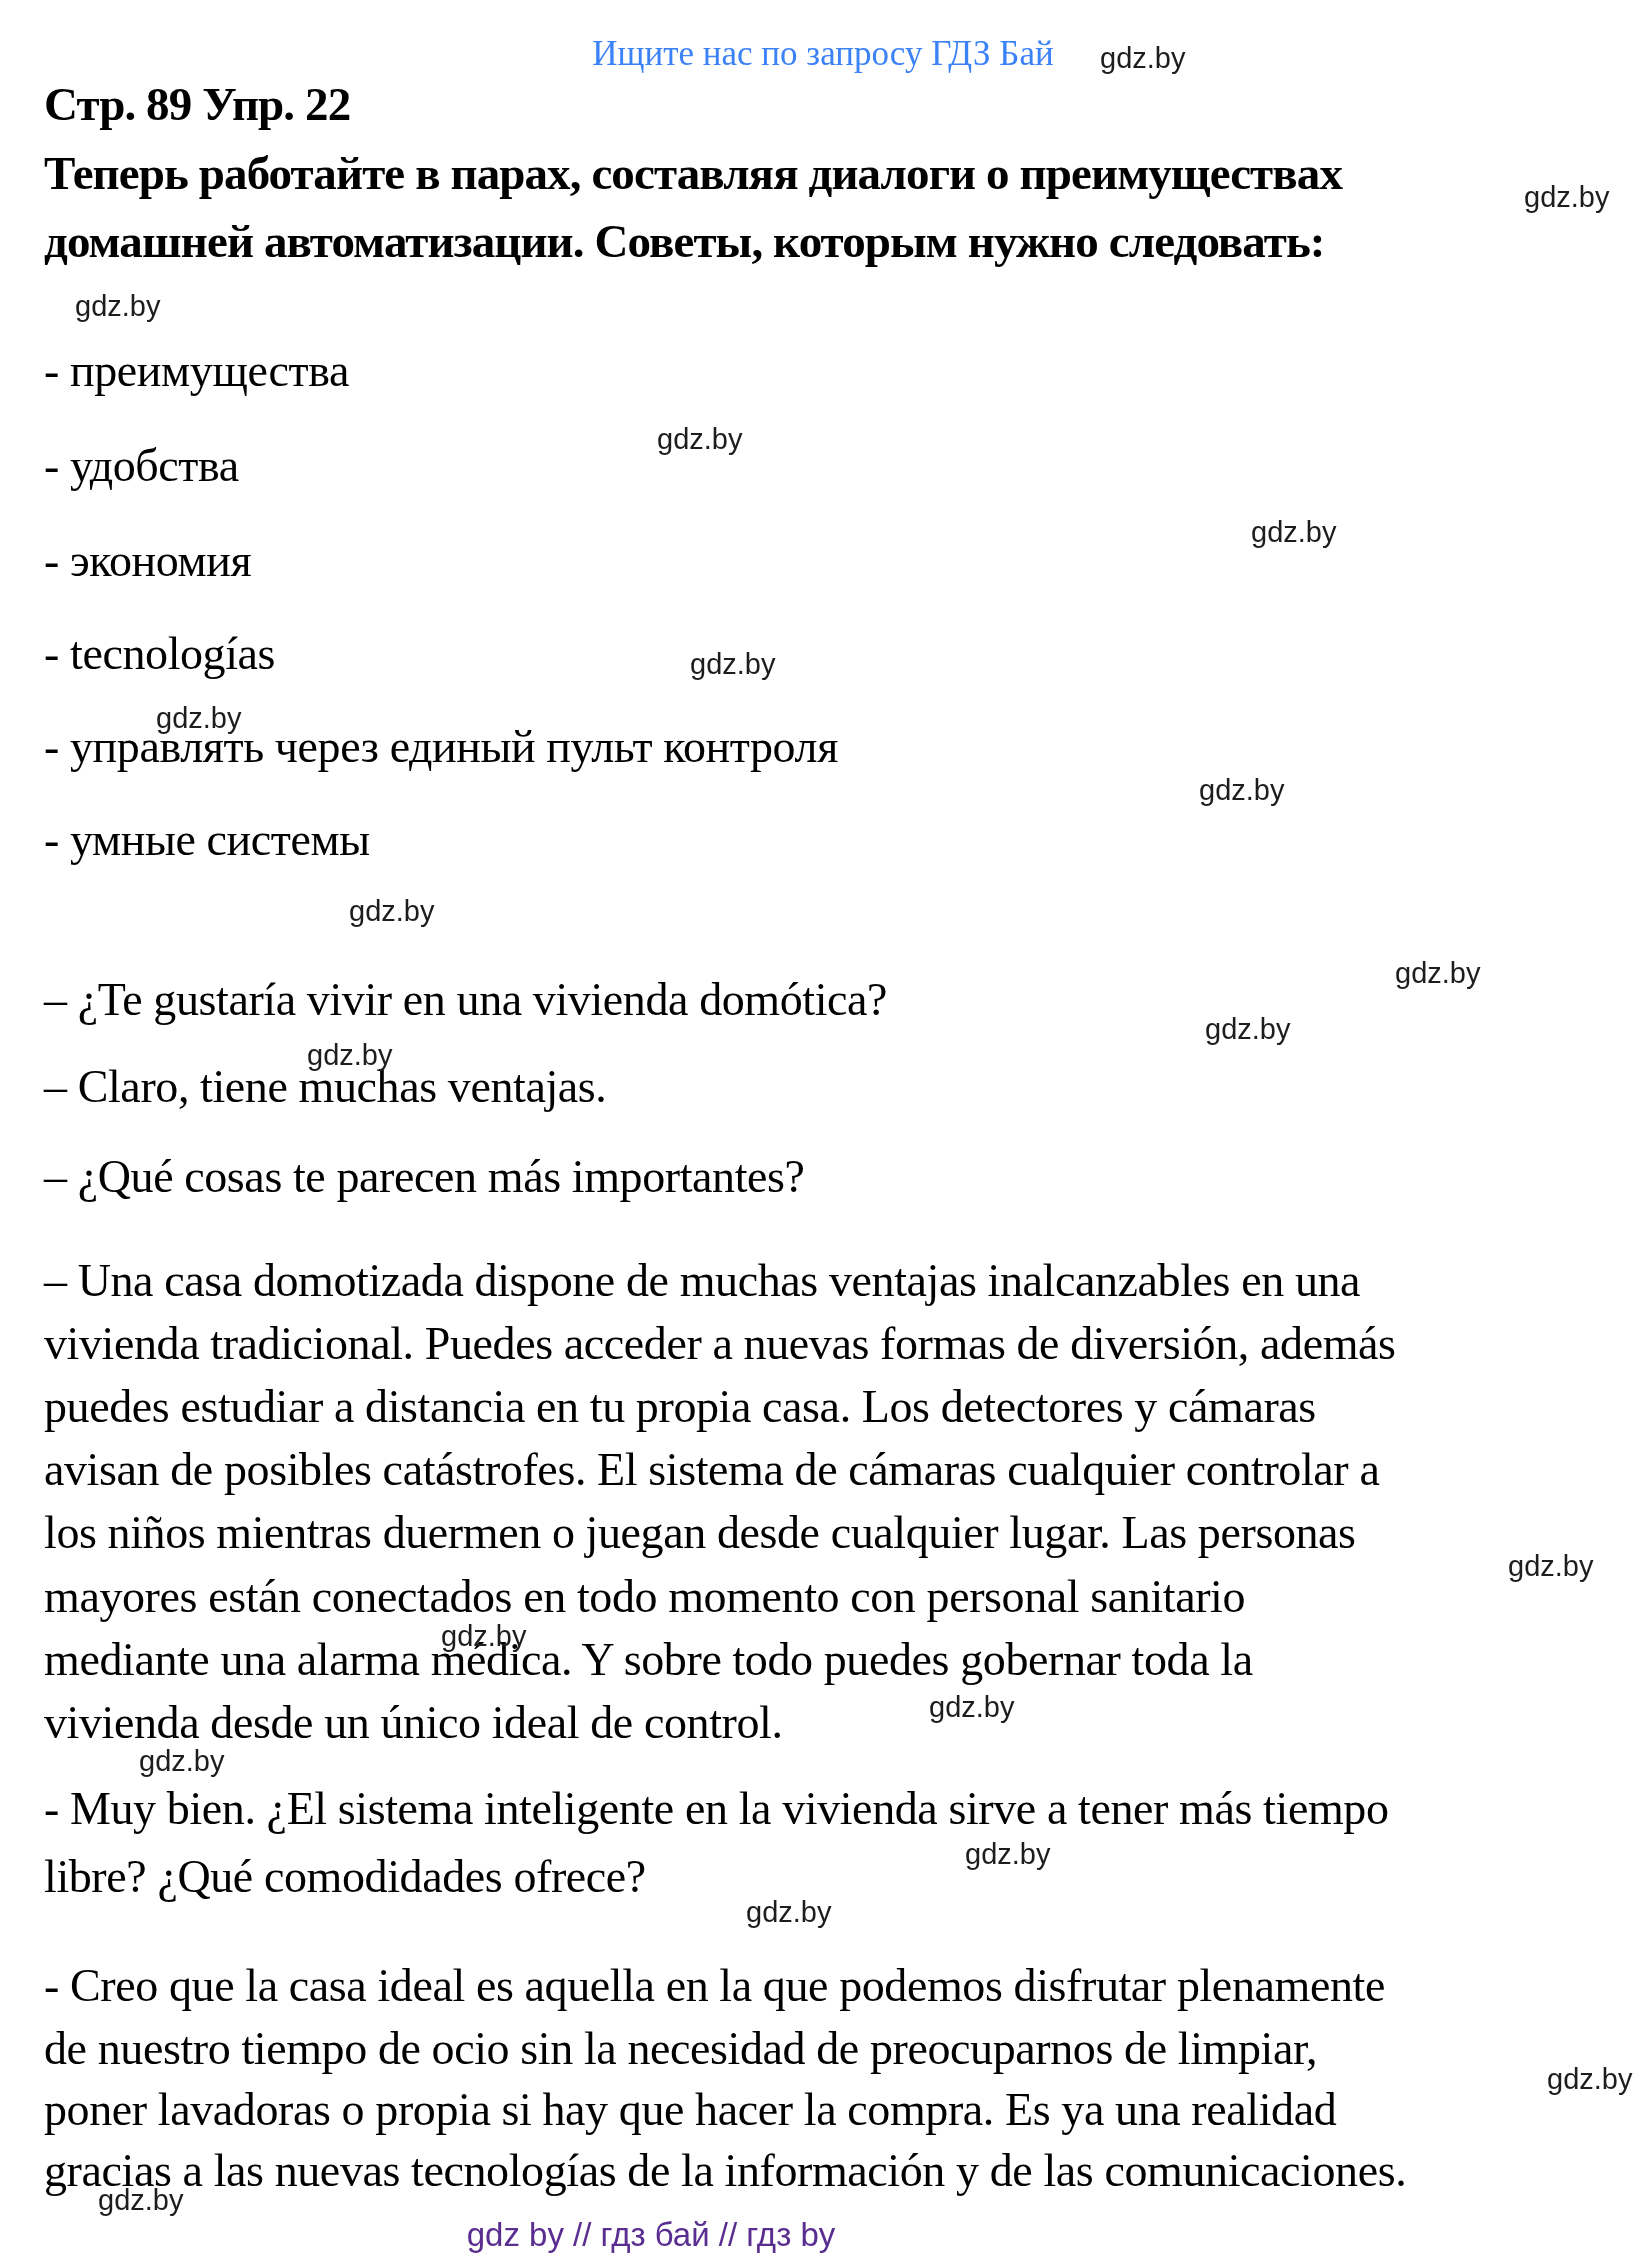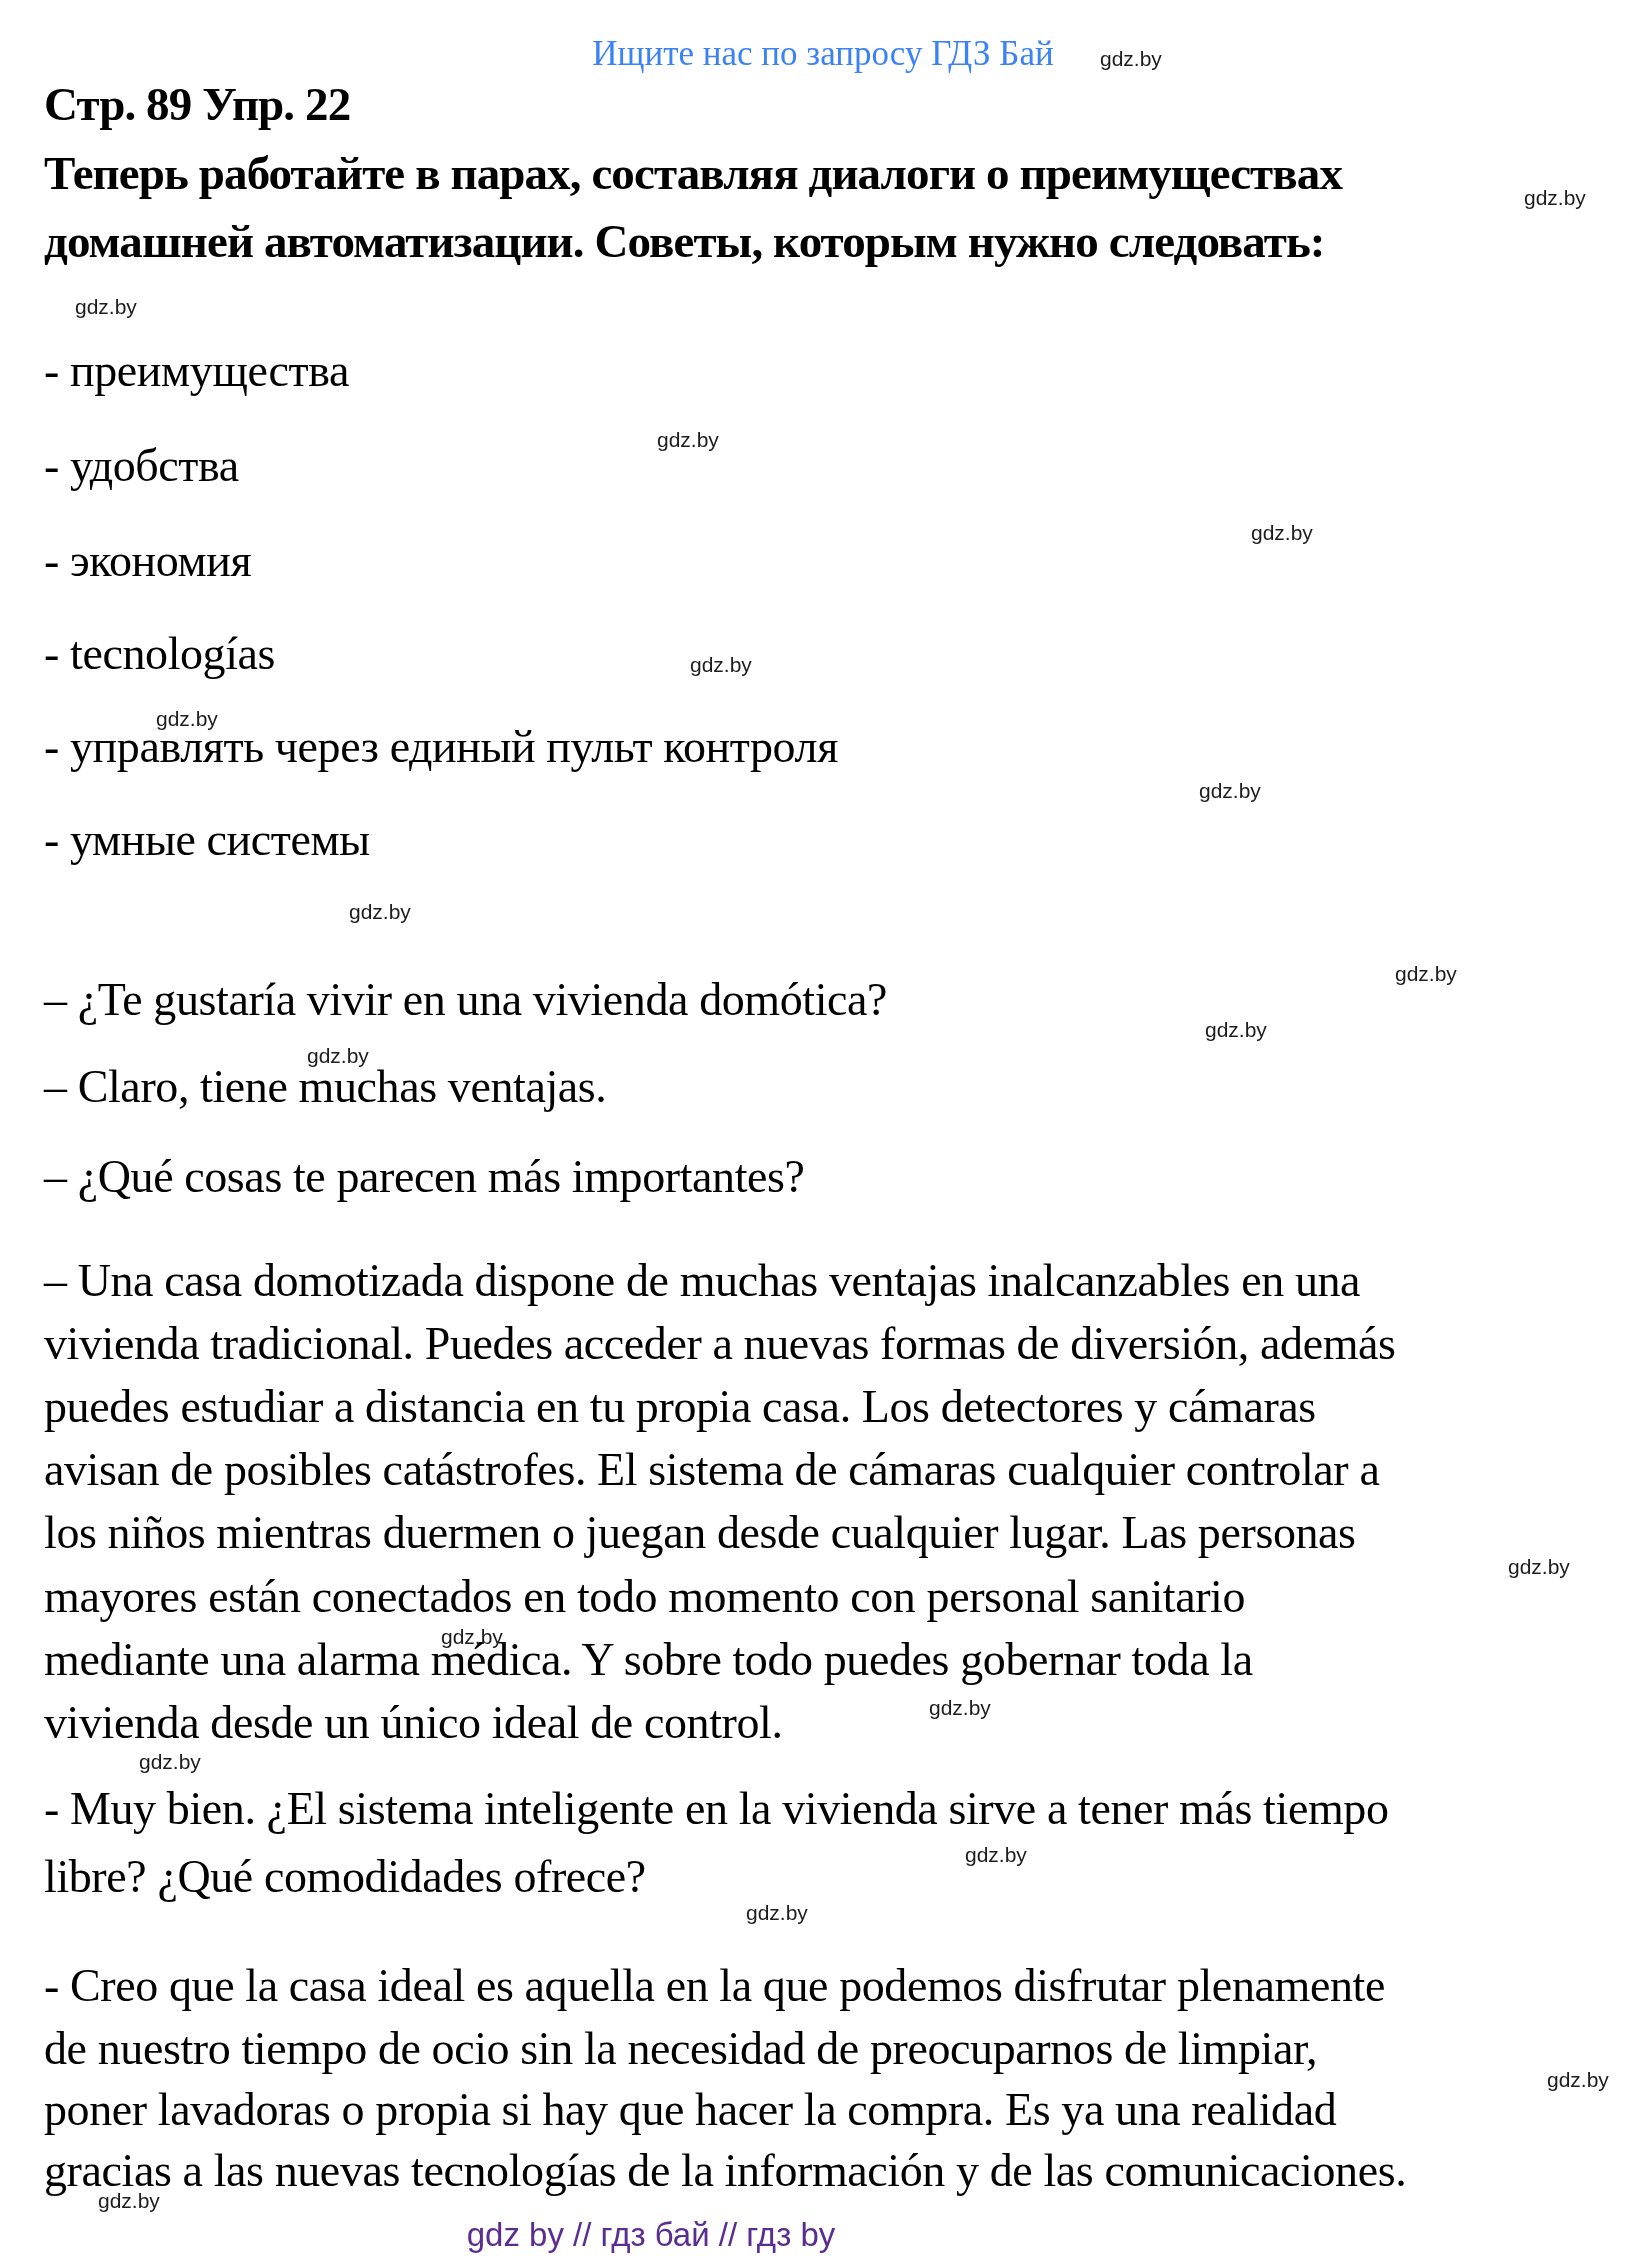--- a/index.html
+++ b/index.html
@@ -8,21 +8,21 @@
     overflow:hidden;font-family:"Liberation Serif", serif;color:#000;
   }
   .line{
     position:absolute;left:44px;white-space:nowrap;
     font-family:"Liberation Serif", serif;font-size:46px;line-height:54px;
     letter-spacing:-0.4px;color:#000;
   }
   .bold{font-weight:bold;font-size:47px;letter-spacing:-0.9px;margin-top:16px;}
   .wm{
     position:absolute;white-space:nowrap;
-    font-family:"Liberation Sans", sans-serif;font-size:21px;line-height:33px;
+    font-family:"Liberation Sans", sans-serif;font-size:29px;line-height:33px;
     color:#1d1d1d;
   }
   .banner{
     position:absolute;top:1.8px;left:0;width:1646px;text-align:center;
     font-family:Liberation Serif, serif;font-size:35px;font-weight:500;
     color:#3b82f6;
     margin-top:32px;
   }
   .footer{
     position:absolute;top:2216px;left:0;width:1302px;text-align:center;

